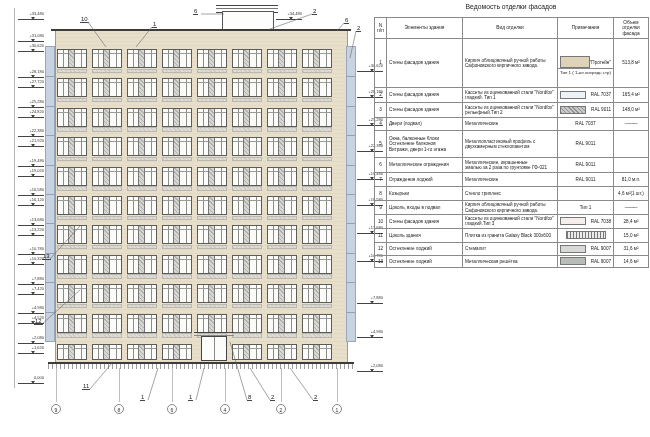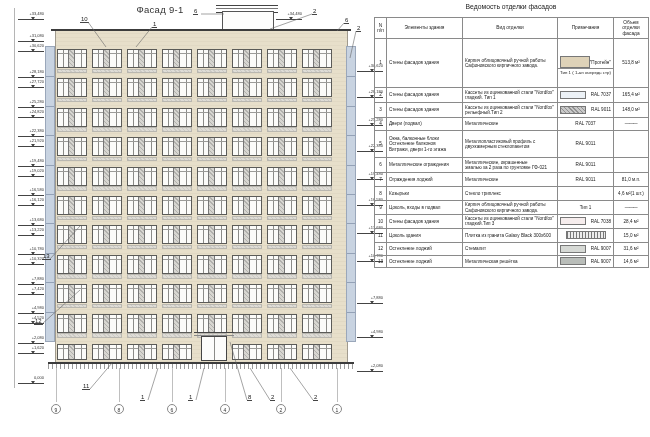--- a/index.html
+++ b/index.html
@@ -58,21 +58,20 @@
   .note1-wrap{display:flex;flex-direction:column;height:100%;justify-content:space-between;}
   .note1-top{display:flex;align-items:center;justify-content:space-between;padding:6px 2px 0 2px;}
   .note1-bottom{border-top:1px solid #8a8a8a;text-align:center;font-size:4.4px;padding-top:1px;}
   .dash{letter-spacing:-.5px;}
 </style>
 </head>
 <body>
 
 <div id="sheet">
 
-  <div id="facade-title">Фасад 9-1</div>
   <div id="ref-line"></div>
   <div id="roof-cap"></div>
   <div id="penthouse"></div>
   <div id="roofline"></div>
   <div id="wall"></div>
   <div id="strip-left" class="strip">
       <div class="strip-line" style="top: 29px;"></div>
       <div class="strip-line" style="top: 59px;"></div>
       <div class="strip-line" style="top: 88px;"></div>
       <div class="strip-line" style="top: 118px;"></div>

